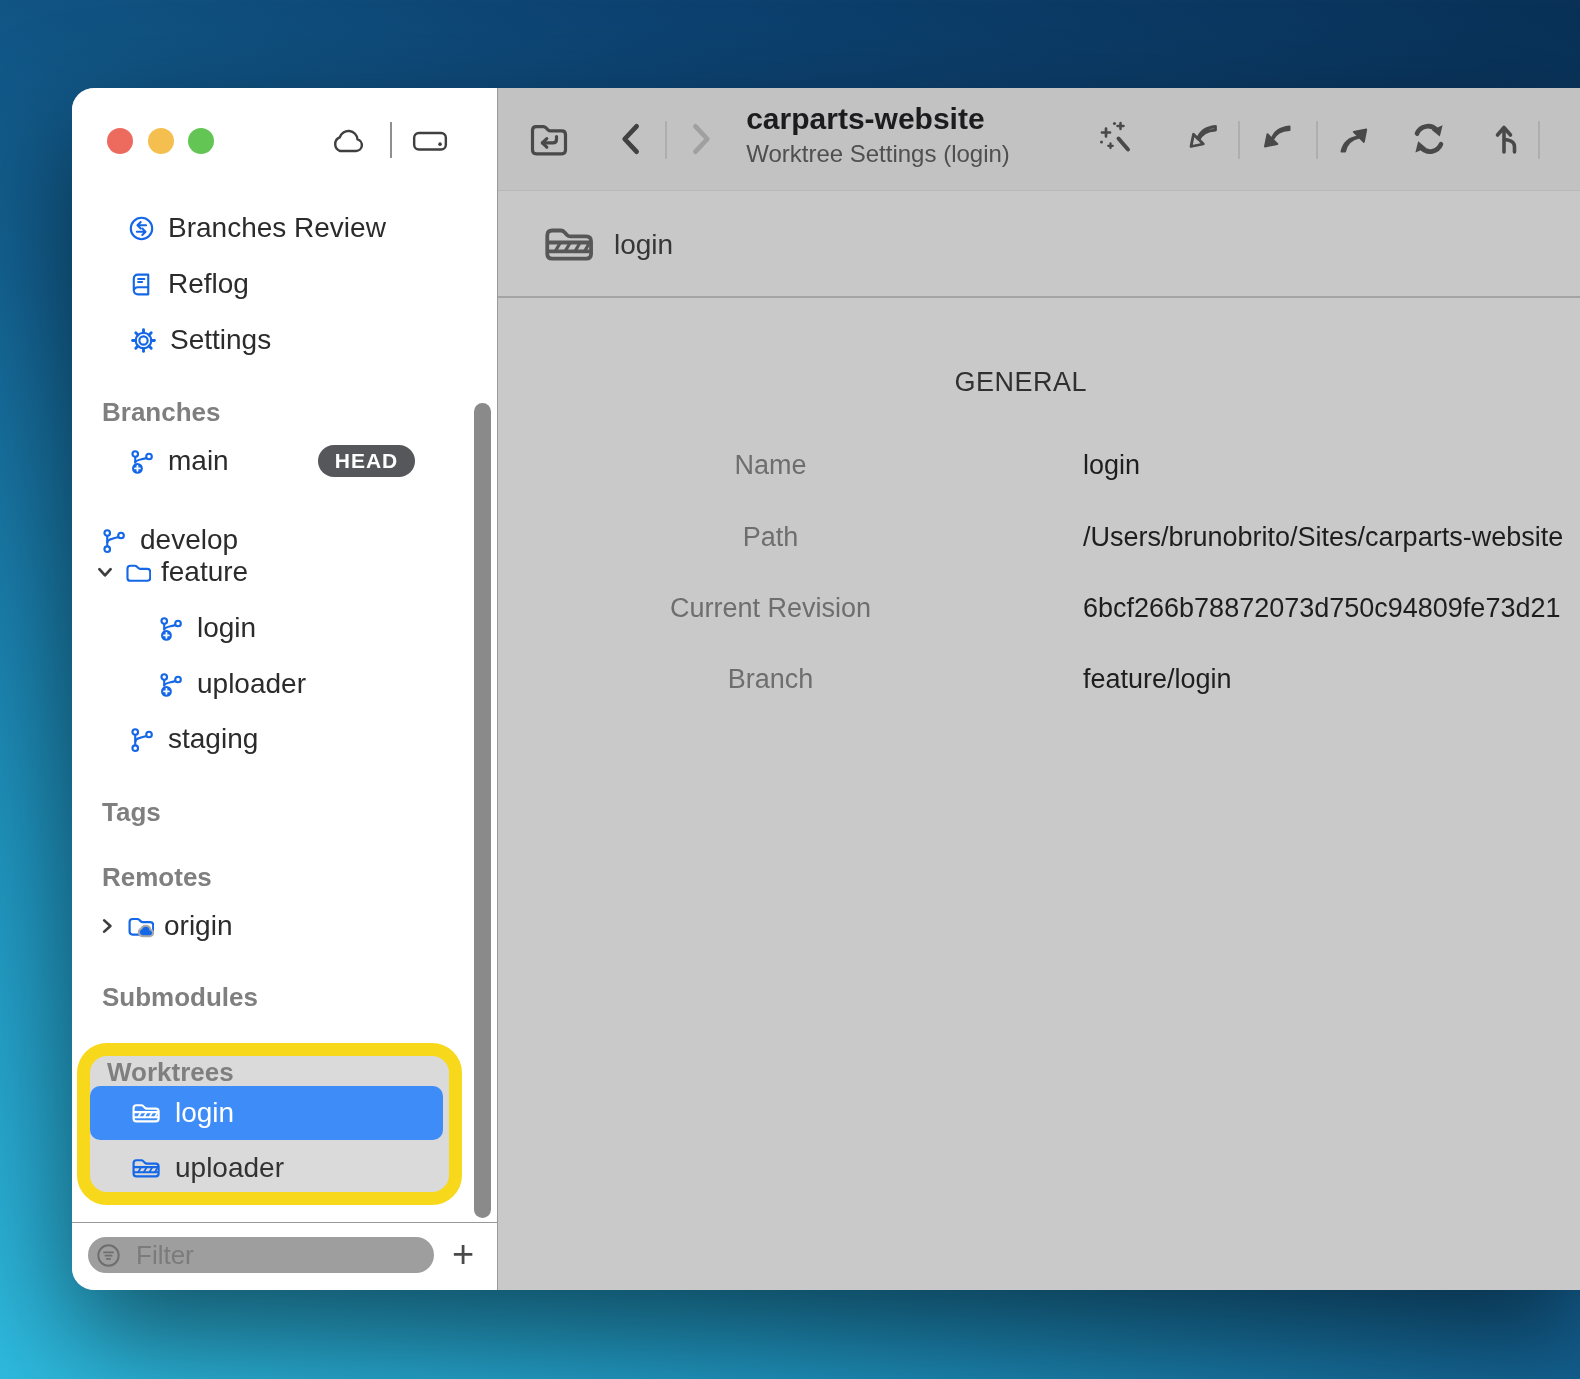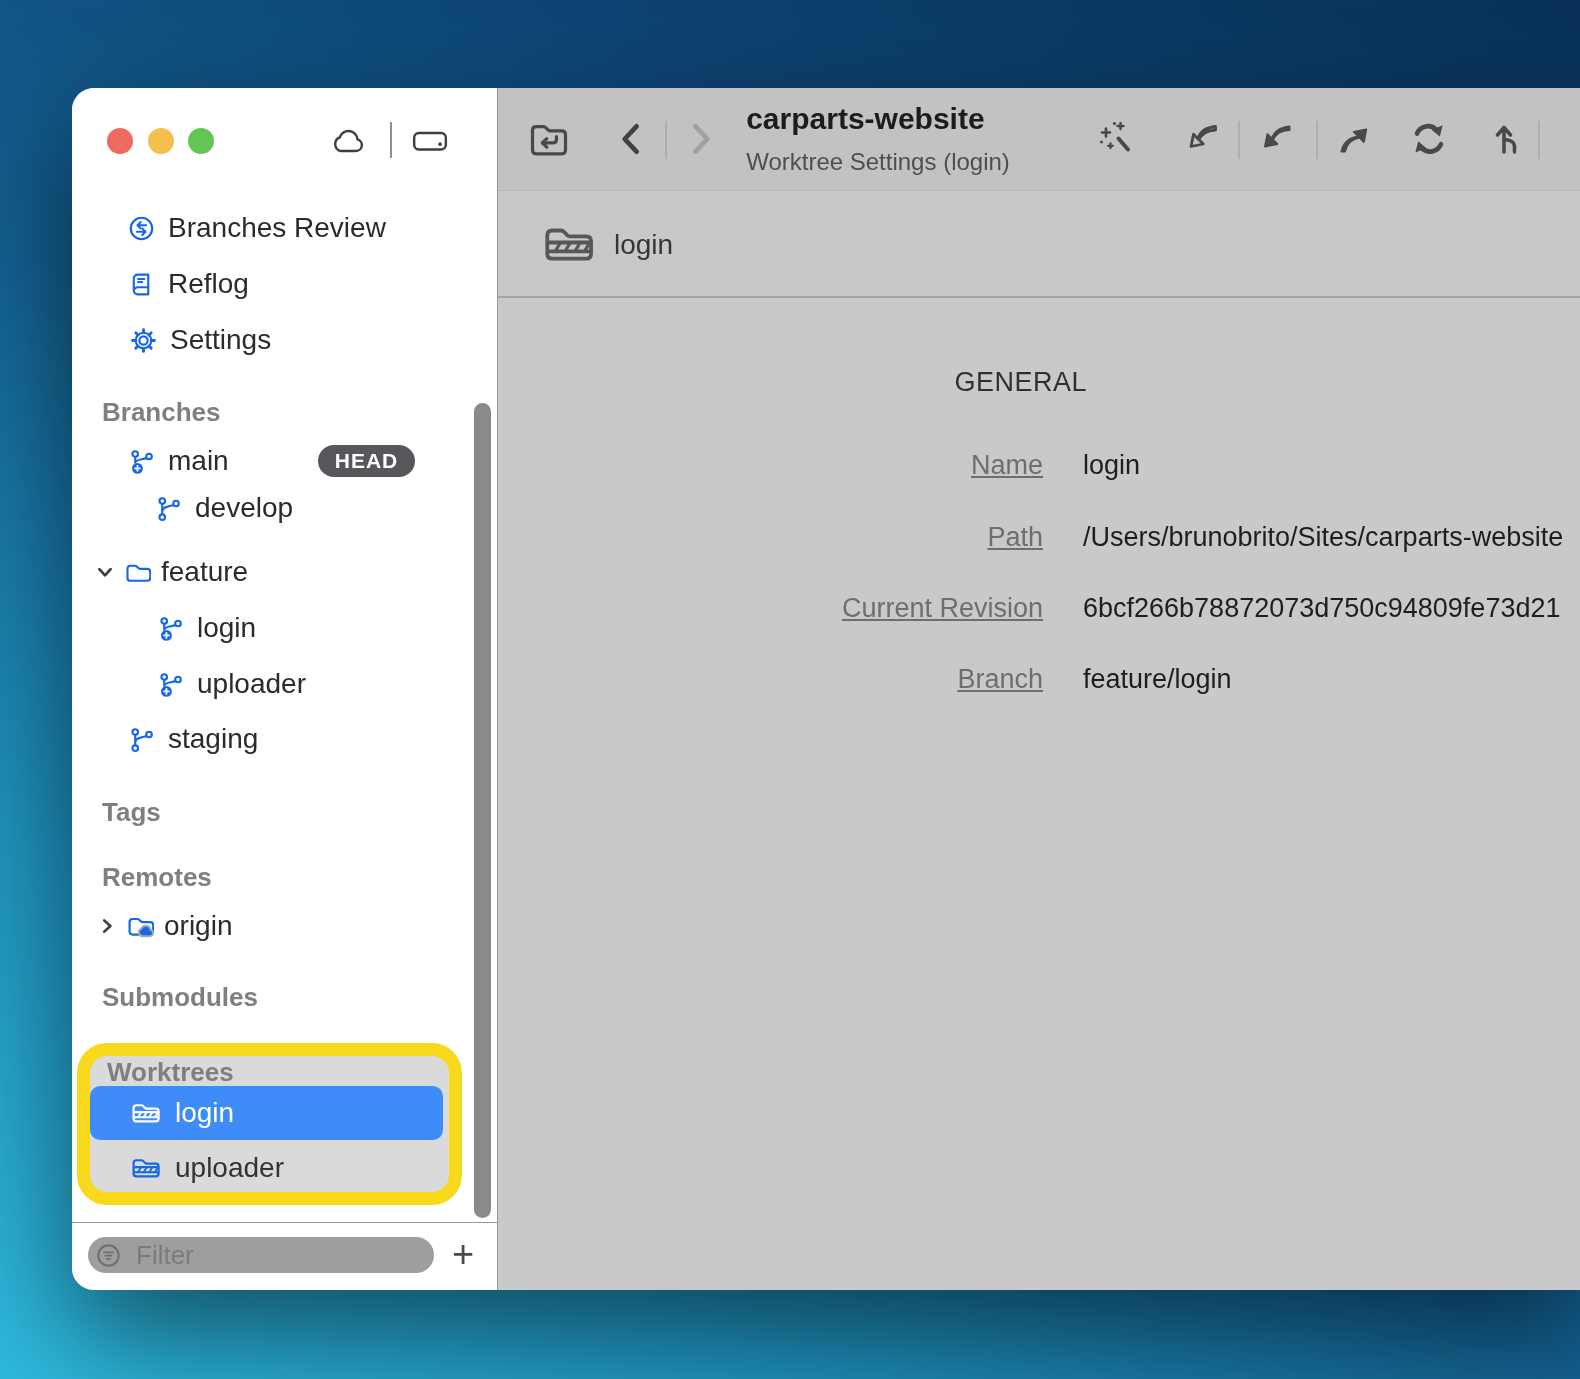--- a/index.html
+++ b/index.html
@@ -41,26 +41,26 @@
   .add-btn{position:absolute;left:371px;top:1144px;width:40px;height:44px;
     font-size:38px;font-weight:300;color:#4a4a4a;display:flex;align-items:center;justify-content:center;}
   
   .main{position:absolute;left:426px;top:0;right:0;height:100%;background:#c9c9c9;}
   .toolbar{position:absolute;left:0;top:0;width:100%;height:102px;background:#c2c2c2;
     border-bottom:1px solid #b8b8b8;}
   .tb-item{position:absolute;top:51px;transform:translate(-50%,-50%);color:#494949;}
   .tb-sep{position:absolute;top:33px;width:2px;height:38px;background:#aeaeae;}
   .titleblock{position:absolute;left:380px;top:14px;transform:translateX(-50%);white-space:nowrap;}
   .titleblock .t{font-size:30px;font-weight:700;color:#1c1c1e;}
-  .titleblock .s{font-size:24px;color:#4f4f4f;margin-top:12px;}
+  .titleblock .s{font-size:24px;color:#4f4f4f;margin-top:4px;}
   .strip{position:absolute;left:0;top:103px;width:100%;height:105px;background:#c8c8c8;
     border-bottom:2px solid #a4a4a4;}
   .strip-title{position:absolute;left:116px;top:38px;font-size:28px;color:#363636;}
   .strip-ic{position:absolute;left:43px;top:29px;color:#575757;}
-  .glabel{position:absolute;left:0;width:545px;text-align:right;font-size:27px;color:#6e6e6e;white-space:nowrap;text-decoration:underline;}
+  .glabel{position:absolute;left:0;width:545px;text-align:center;font-size:27px;color:#6e6e6e;white-space:nowrap;}
   .gvalue{position:absolute;left:585px;font-size:27px;color:#1e1e1e;white-space:nowrap;}
   .gheading{position:absolute;left:0;width:545px;text-align:right;top:279px;
     font-size:27px;font-weight:500;color:#303030;letter-spacing:.5px;margin-left:44px;}
   svg{display:block;}
 </style>
 </head>
 <body>
 
 <svg width="0" height="0" style="position:absolute">
   <defs>
@@ -222,21 +222,21 @@
     <div class="sec" style="top:308px">Branches</div>
 
     <div class="srow" style="top:353px;padding-left:56px">
       <svg class="ic blue" width="27" height="27">
           <use href="#i-branch-plus"></use>
         </svg>
       <span>main</span>
     </div>
     <div class="badge">HEAD</div>
 
-    <div class="srow" style="top:400px;padding-left:83px">
+    <div class="srow" style="top:432px;padding-left:28px">
       <svg class="ic blue" width="27" height="27">
           <use href="#i-branch"></use>
         </svg>
       <span>develop</span>
     </div>
 
     <div class="srow" style="top:464px;padding-left:24px;gap:10px">
       <svg class="ic chev" style="transform:rotate(90deg)" width="18" height="18">
           <use href="#i-disclosure"></use>
         </svg>

